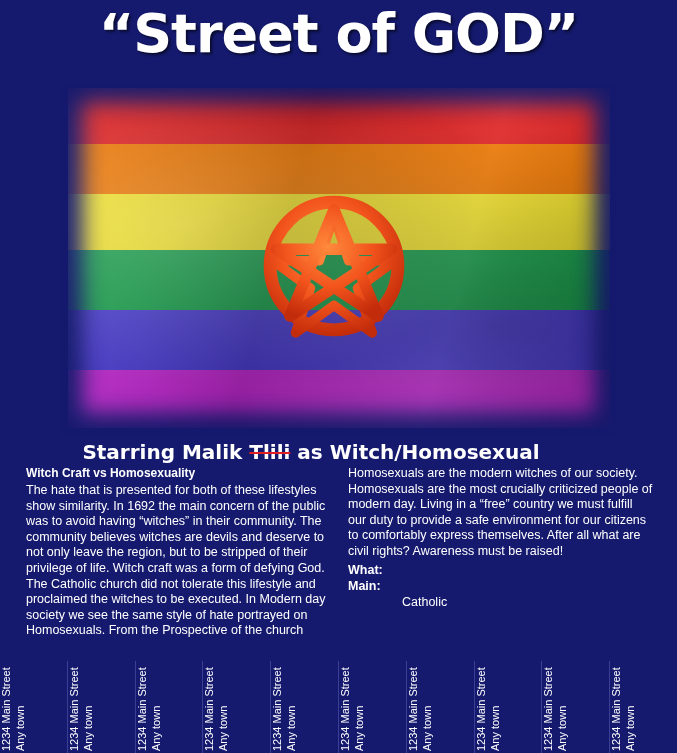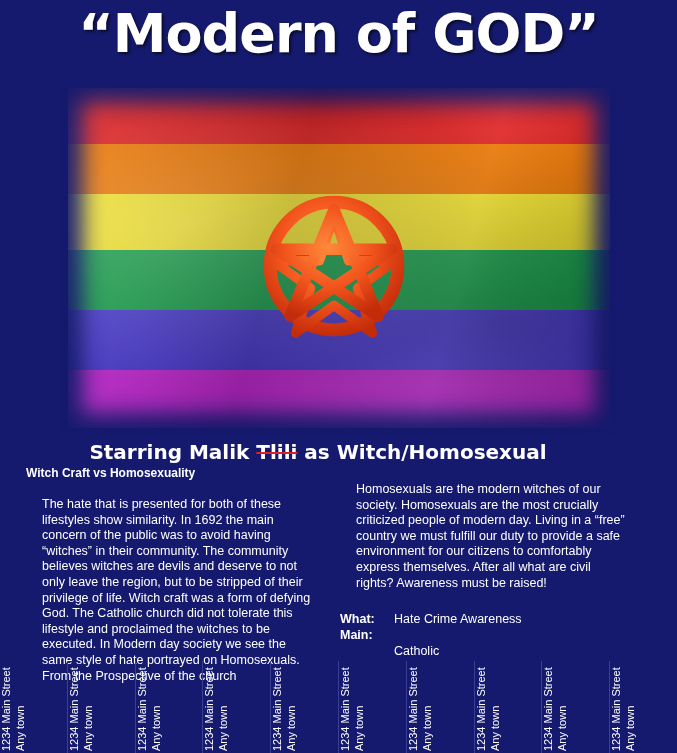--- a/index.html
+++ b/index.html
@@ -75,62 +75,62 @@
     position: absolute;
     left: 258px;
     top: 190px;
     width: 152px;
     height: 152px;
   }
   
   .starring {
     position: absolute;
     top: 440px;
-    left: 12px;
+    left: 5px;
     width: 612px;
     text-align: center;
     color: #ffffff;
     font-family: "DejaVu Sans", sans-serif;
     font-weight: bold;
     font-size: 20px;
     letter-spacing: 0px;
   }
   .starring .strike {
     text-decoration: line-through;
     text-decoration-color: #e02020;
   }
   
   .columns {
     position: absolute;
     top: 466px;
     left: 26px;
     width: 628px;
     display: flex;
-    gap: 8px;
+    gap: 16px;
   }
   .col {
     width: 306px;
   }
   .col-head {
     color: #ffffff;
     font-size: 12px;
     font-weight: bold;
     margin: 0 0 2px 0;
     line-height: 15px;
   }
   .col p {
     color: #ffffff;
     font-size: 12.5px;
     line-height: 15.6px;
-    margin: 16px;
+    margin: 0;
     text-align: left;
   }
   
   .details {
-    margin-top: 20px;
+    margin-top: 2px;
     color: #ffffff;
     font-size: 12.5px;
     line-height: 16px;
   }
   .detail-row {
     display: flex;
     align-items: flex-start;
   }
   .detail-label {
     font-weight: bold;
@@ -176,21 +176,21 @@
     transform-origin: left bottom;
     white-space: nowrap;
     width: 90px;
   }
 </style>
 </head>
 <body>
 
 <div class="poster">
 
-  <div class="title">“Modern of GOD”</div>
+  <div class="title">“Street of GOD”</div>
 
   <div class="flag-wrap">
     <div class="flag"></div>
     <div class="flag-shade"></div>
     <div class="flag-vignette"></div>
   </div>
 
   <svg class="pentagram" viewBox="0 0 200 200">
     <defs>
       <radialGradient id="pg" cx="45%" cy="35%" r="70%">
@@ -211,21 +211,20 @@
   <div class="columns">
     <div class="col">
       <div class="col-head">Witch Craft vs Homosexuality</div>
       <p>The hate that is presented for both of these lifestyles show similarity. In 1692 the main concern of the public was to avoid having “witches” in their community. The community believes witches are devils and deserve to not only leave the region, but to be stripped of their privilege of life. Witch craft was a form of defying God. The Catholic church did not tolerate this lifestyle and proclaimed the witches to be executed.  In Modern day society we see the same style of hate portrayed on Homosexuals. From the Prospective of the church</p>
     </div>
     <div class="col">
       <p>Homosexuals are the modern witches of our society. Homosexuals are the most crucially criticized people of modern day. Living in a “free” country we must fulfill our duty to provide a safe environment for our citizens to comfortably express themselves. After all what are civil rights? Awareness must be raised!</p>
       <div class="details">
         <div class="detail-row">
           <span class="detail-label">What:</span>
-          <span class="detail-value">Hate Crime Awareness</span>
         </div>
         <div class="detail-row">
           <span class="detail-label">Main:</span>
         </div>
         <div class="detail-row">
           <span class="detail-label"></span>
           <span class="detail-value">Catholic</span>
         </div>
       </div>
     </div>

